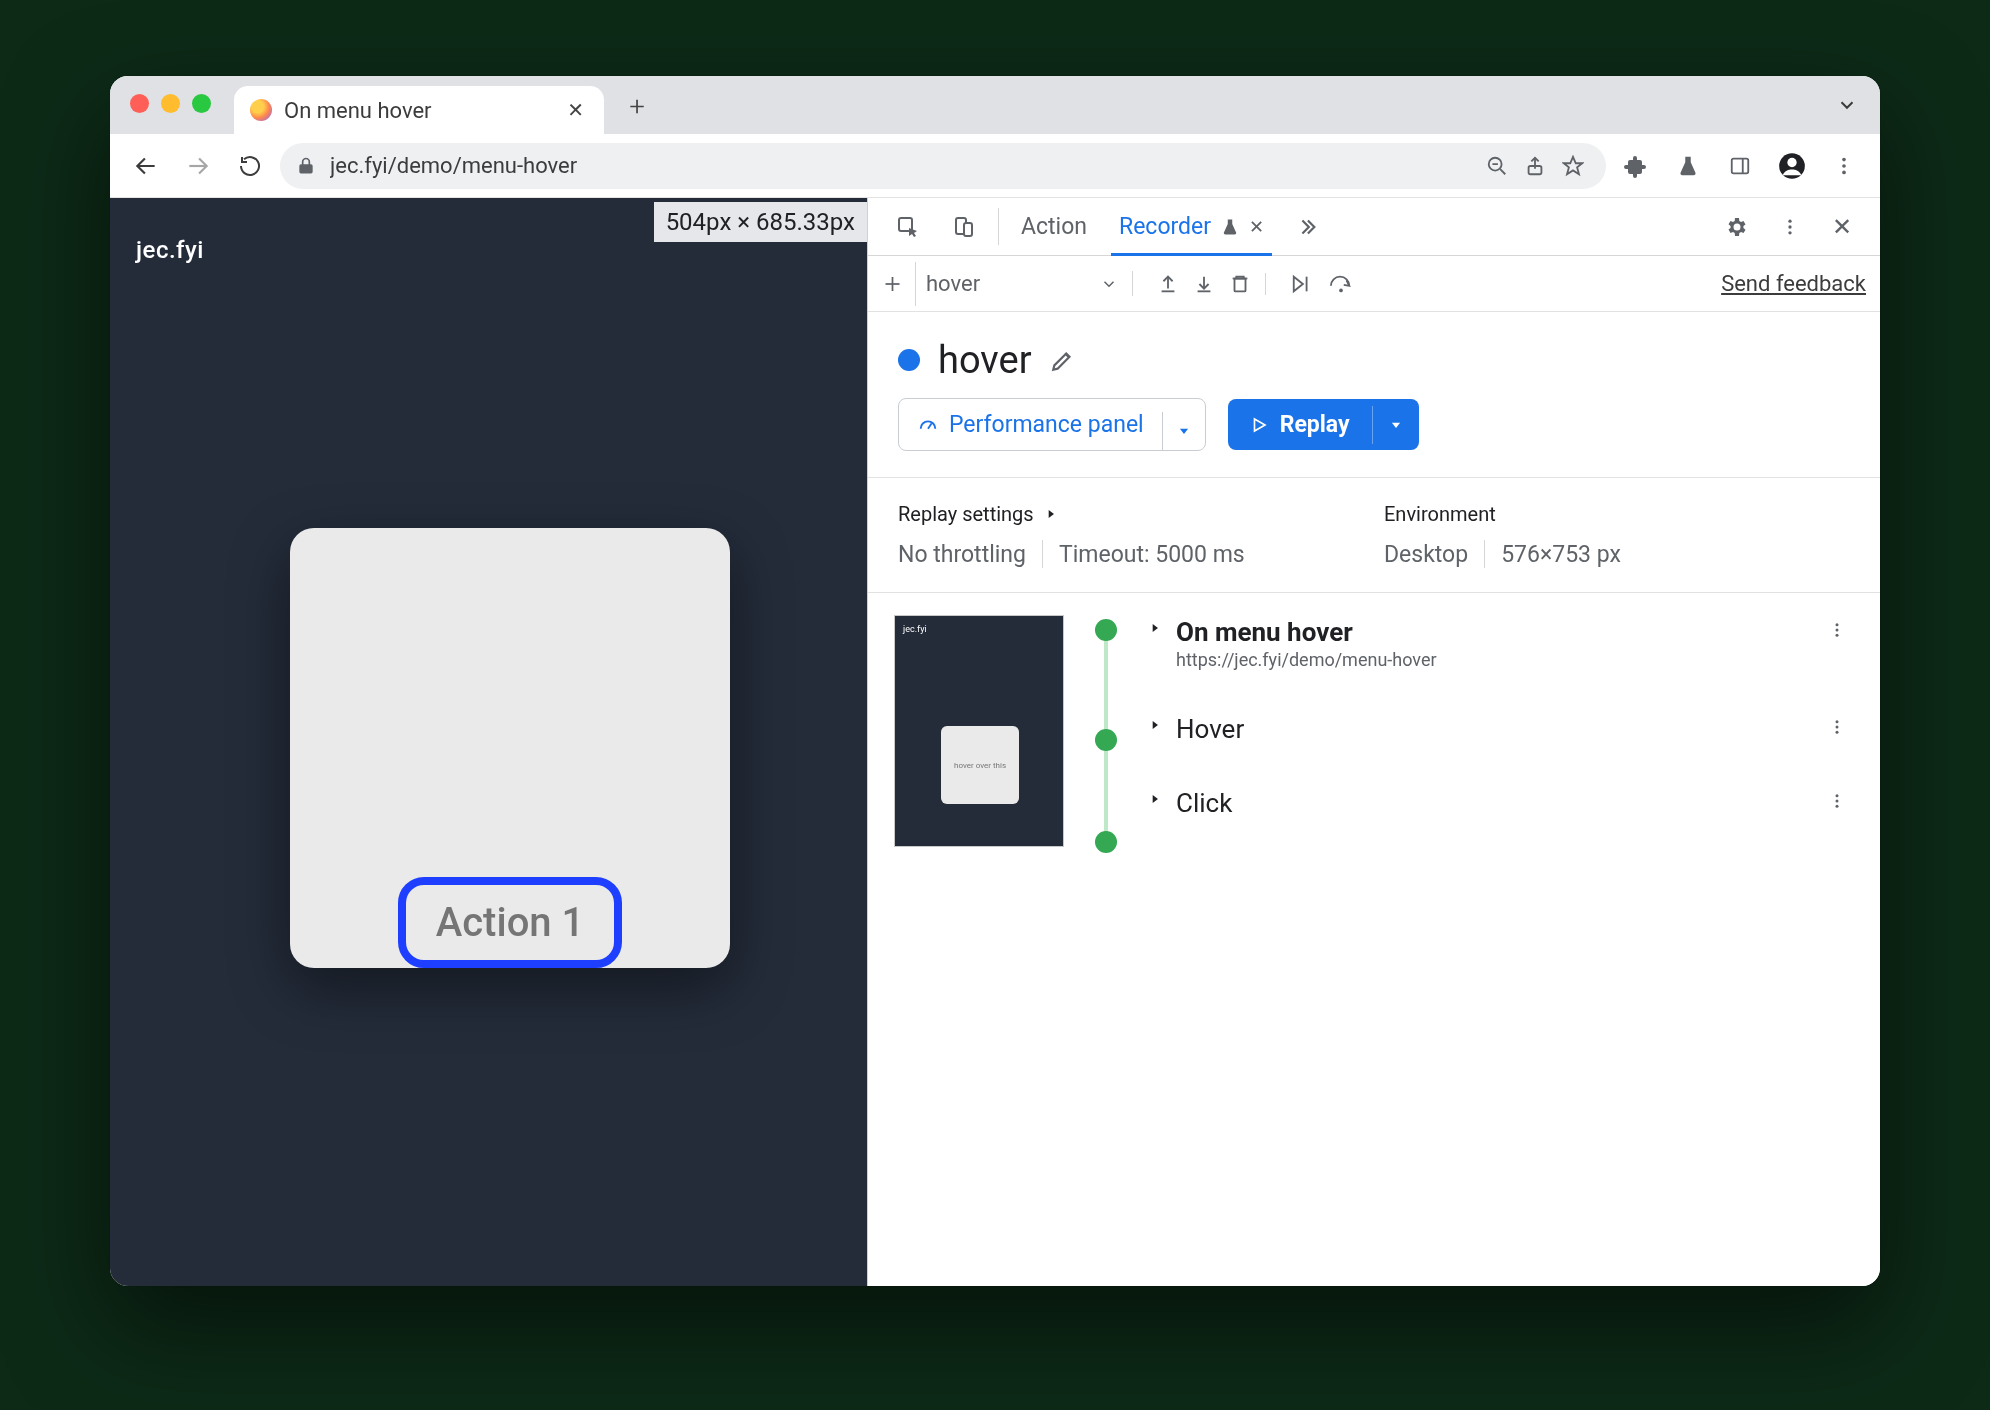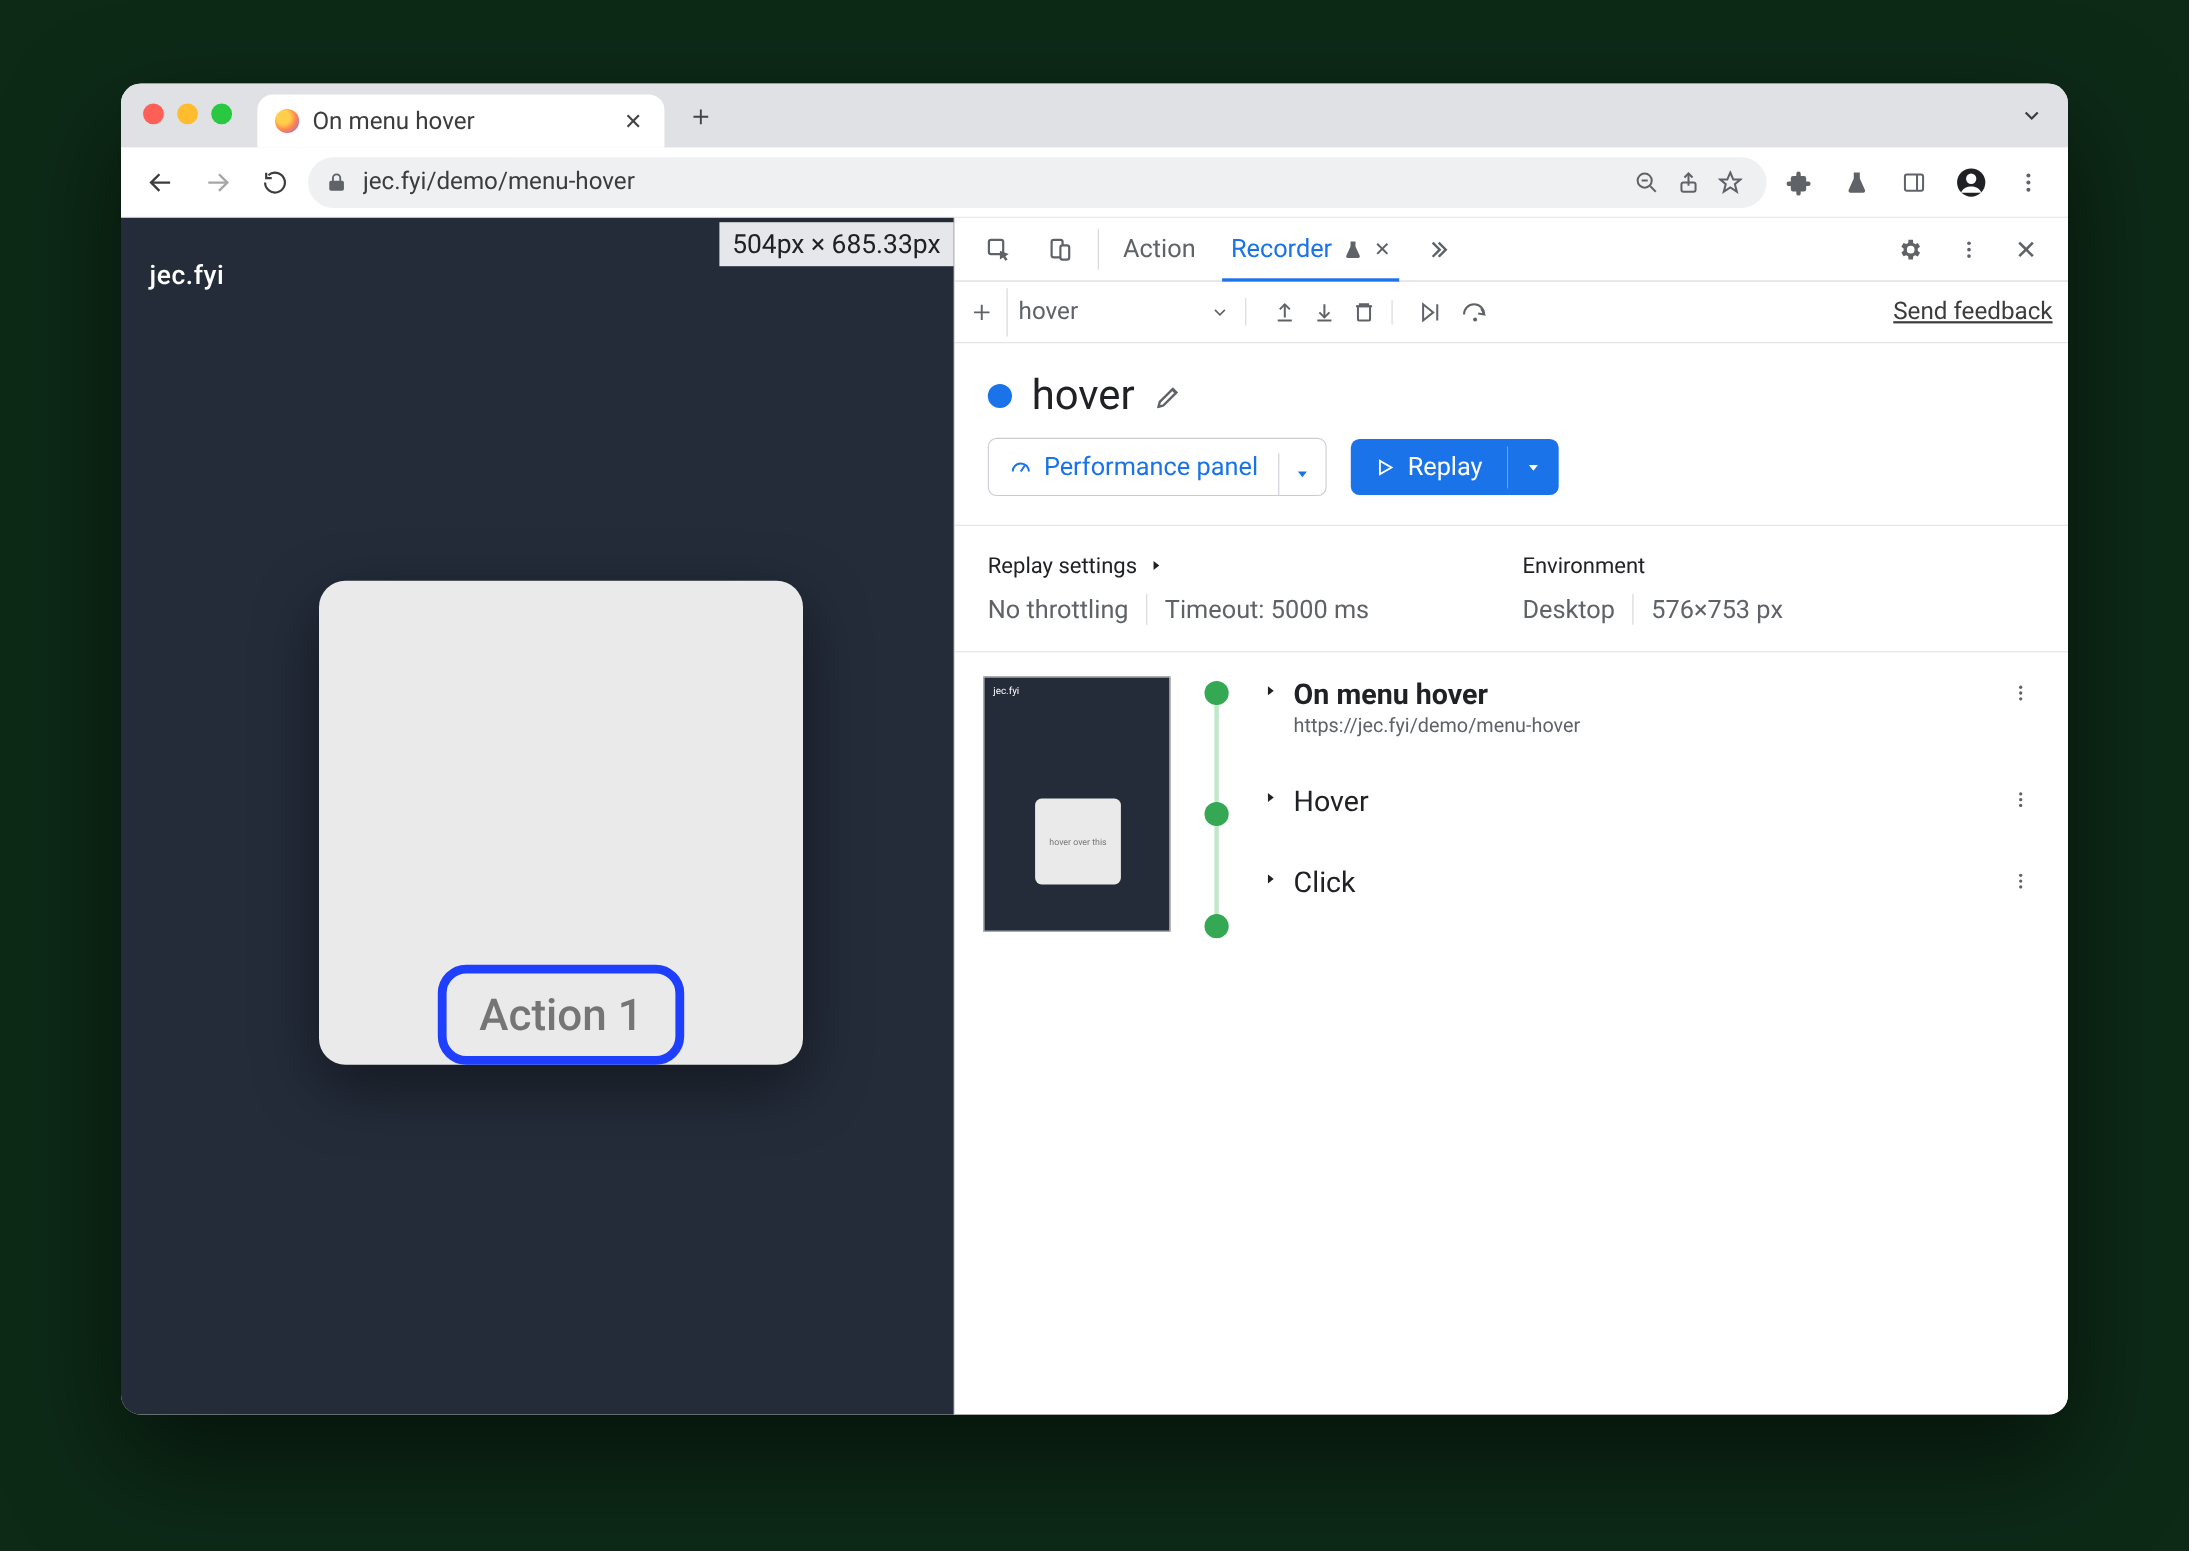--- a/index.html
+++ b/index.html
@@ -66,21 +66,21 @@
 
   .rec-head { padding:26px 30px 6px; display:flex; align-items:center; gap:18px; }
   .rec-dot { width:22px; height:22px; border-radius:50%; background:#1a73e8; }
   .rec-name { font-size:38px; color:#202124; }
   .pencil { color:#5f6368; cursor:pointer; }
 
   .rec-ctrls { padding:10px 30px 26px; display:flex; gap:22px; align-items:center; border-bottom:1px solid #e2e2e2; }
   .btn-outline { display:flex; align-items:flex-end; border:1.5px solid #c9cdd2; border-radius:8px; overflow:hidden; }
   .btn-outline .lbl { color:#1a73e8; font-size:23px; padding:12px 18px; display:flex; align-items:center; gap:10px; cursor:pointer; }
   .btn-outline .car { border-left:1.5px solid #c9cdd2; padding:12px 14px; color:#1a73e8; cursor:pointer; }
-  .btn-solid { display:flex; align-items:center; background:#1a73e8; color:#fff; border-radius:8px; overflow:hidden; font-size:23px; font-weight:400; }
+  .btn-solid { display:flex; align-items:center; background:#1a73e8; color:#fff; border-radius:8px; overflow:hidden; font-size:23px; font-weight:700; }
   .btn-solid .lbl { padding:12px 22px; display:flex; align-items:center; gap:12px; cursor:pointer; }
   .btn-solid .car { border-left:1px solid rgba(255,255,255,.35); padding:12px 16px; cursor:pointer; }
 
   .settings { padding:24px 30px; border-bottom:1px solid #e2e2e2; display:grid; grid-template-columns: 1fr 1fr; row-gap:14px; column-gap:20px; }
   .st-title { font-size:20px; color:#202124; display:flex; align-items:center; gap:10px; }
   .st-row { color:#5f6368; font-size:23px; display:flex; align-items:center; gap:16px; }
   .st-row .sep { width:1px; height:28px; background:#d6d6d6; }
 
   .steps { padding:22px 26px; display:flex; gap:22px; }
   .thumb { width:170px; height:232px; border:1px solid #c8c8c8; background:#242c3a; position:relative; flex:0 0 auto; }

